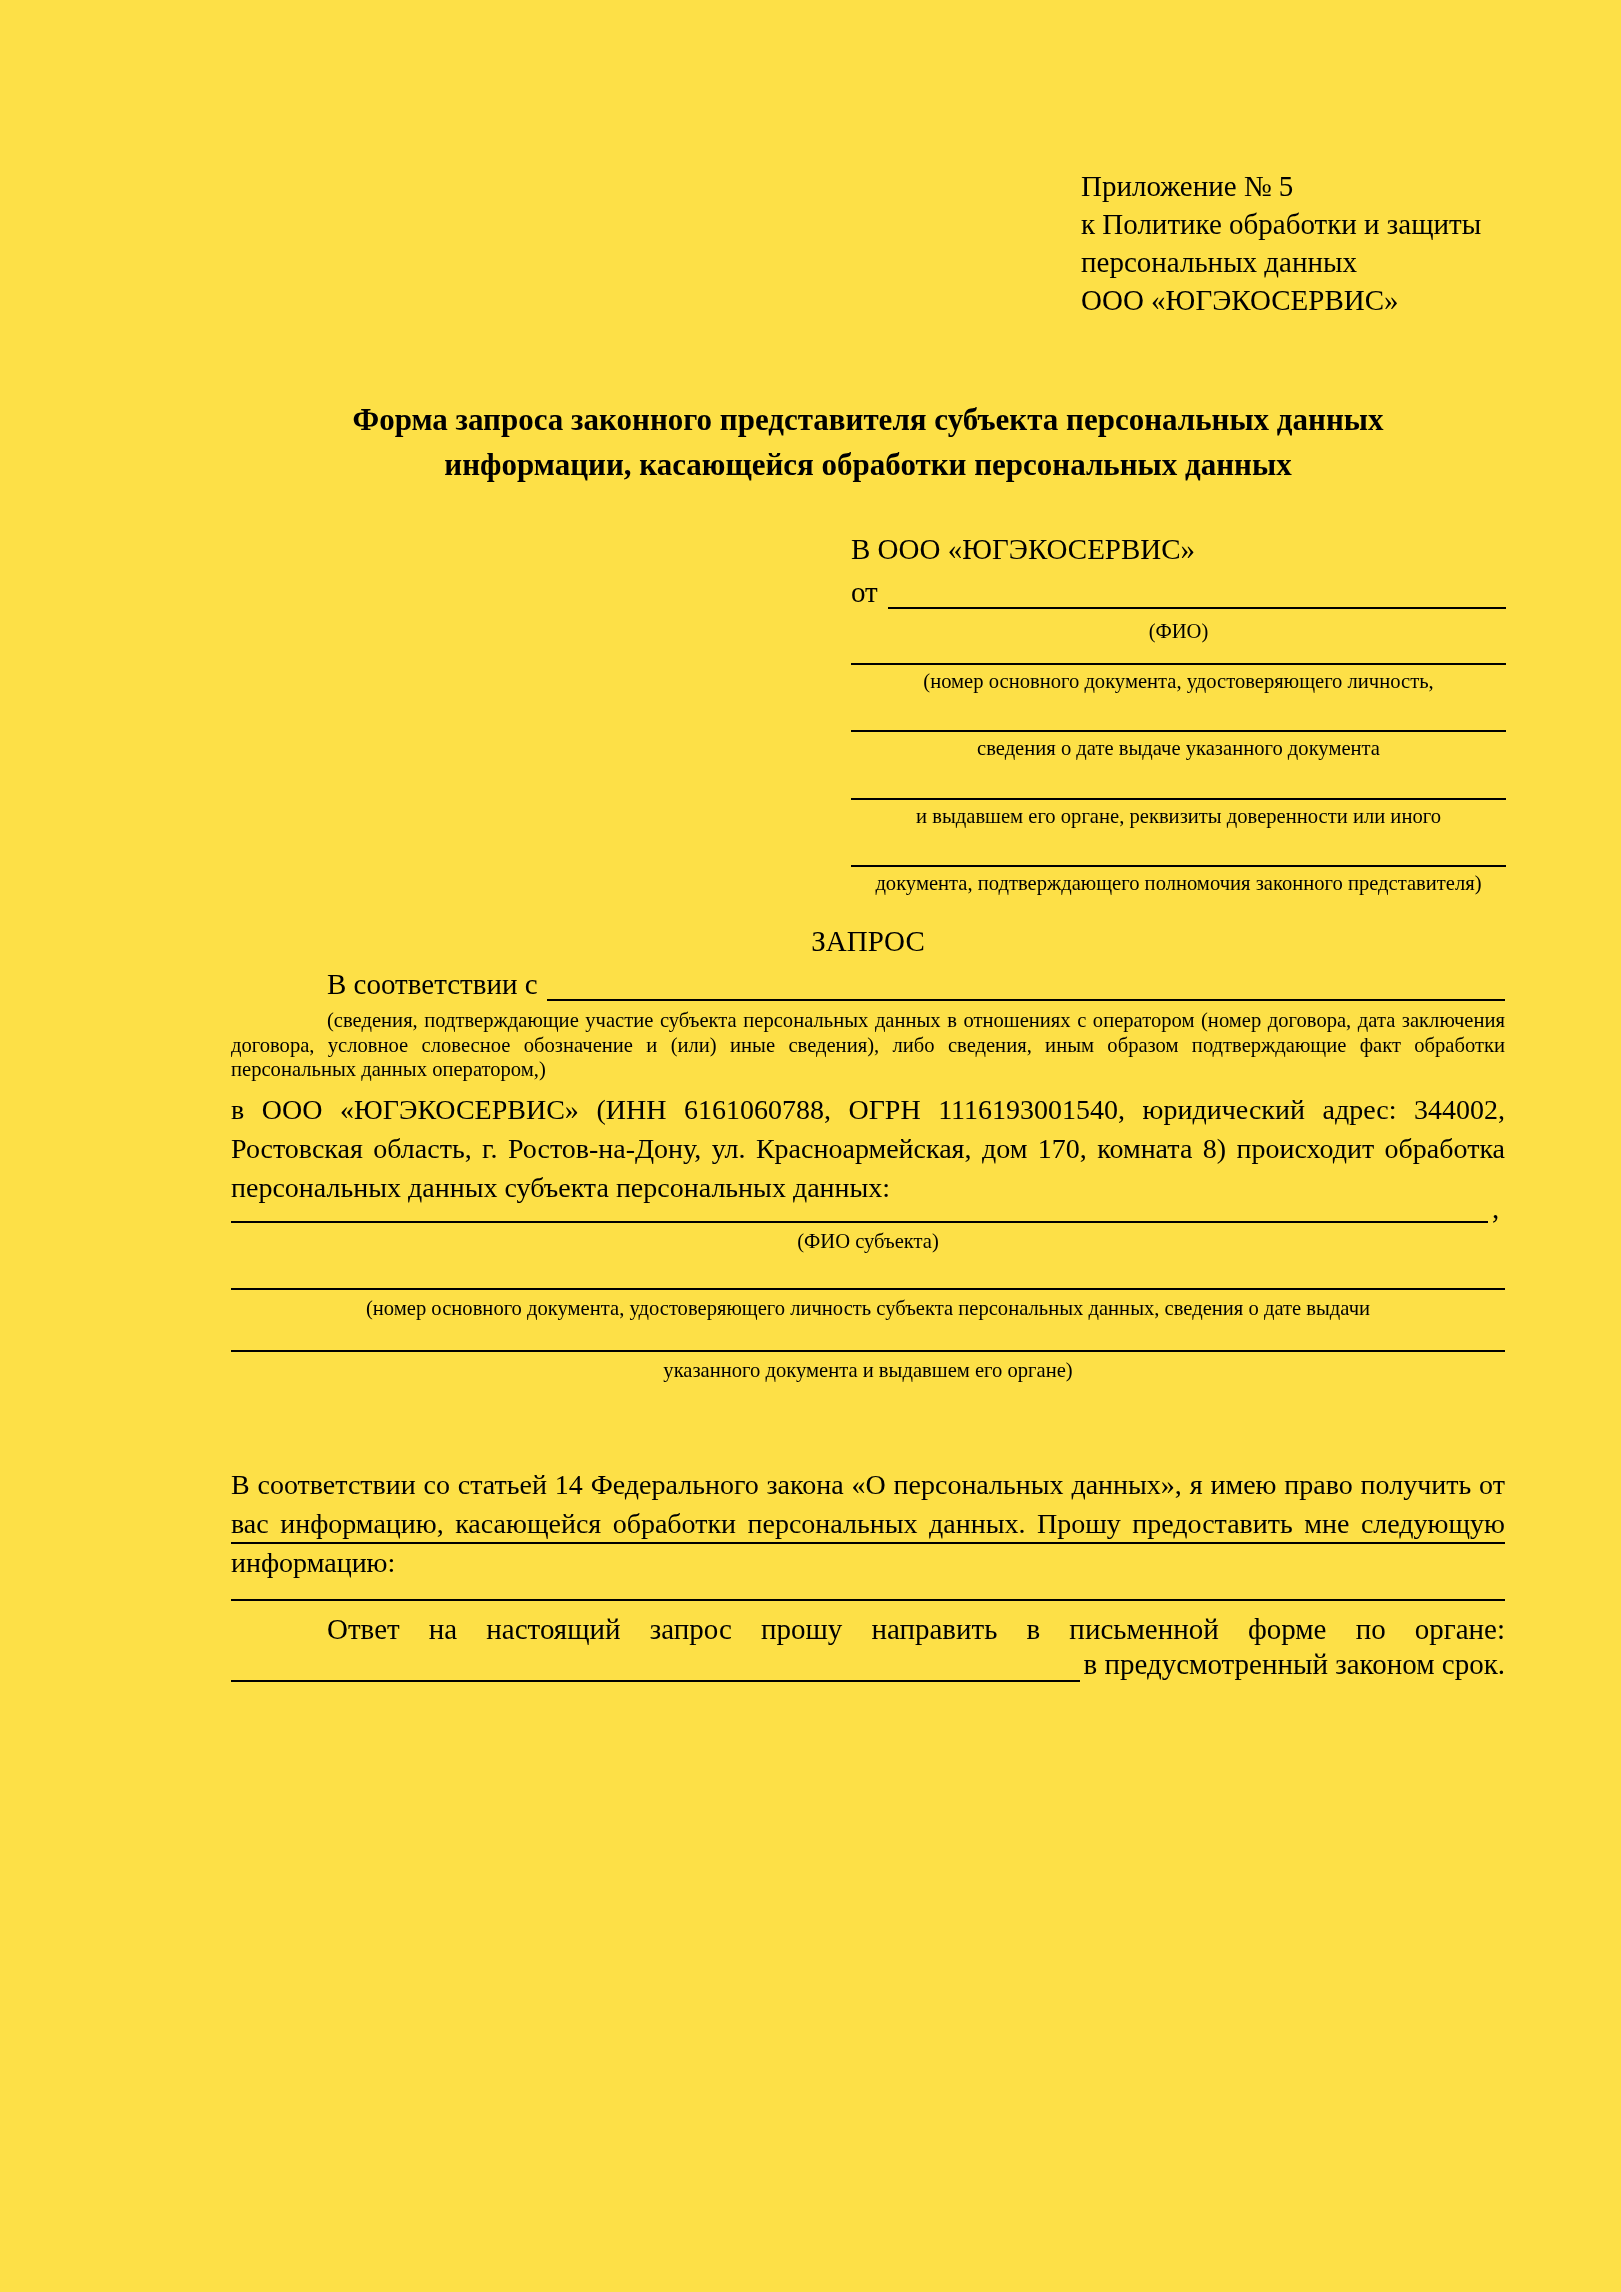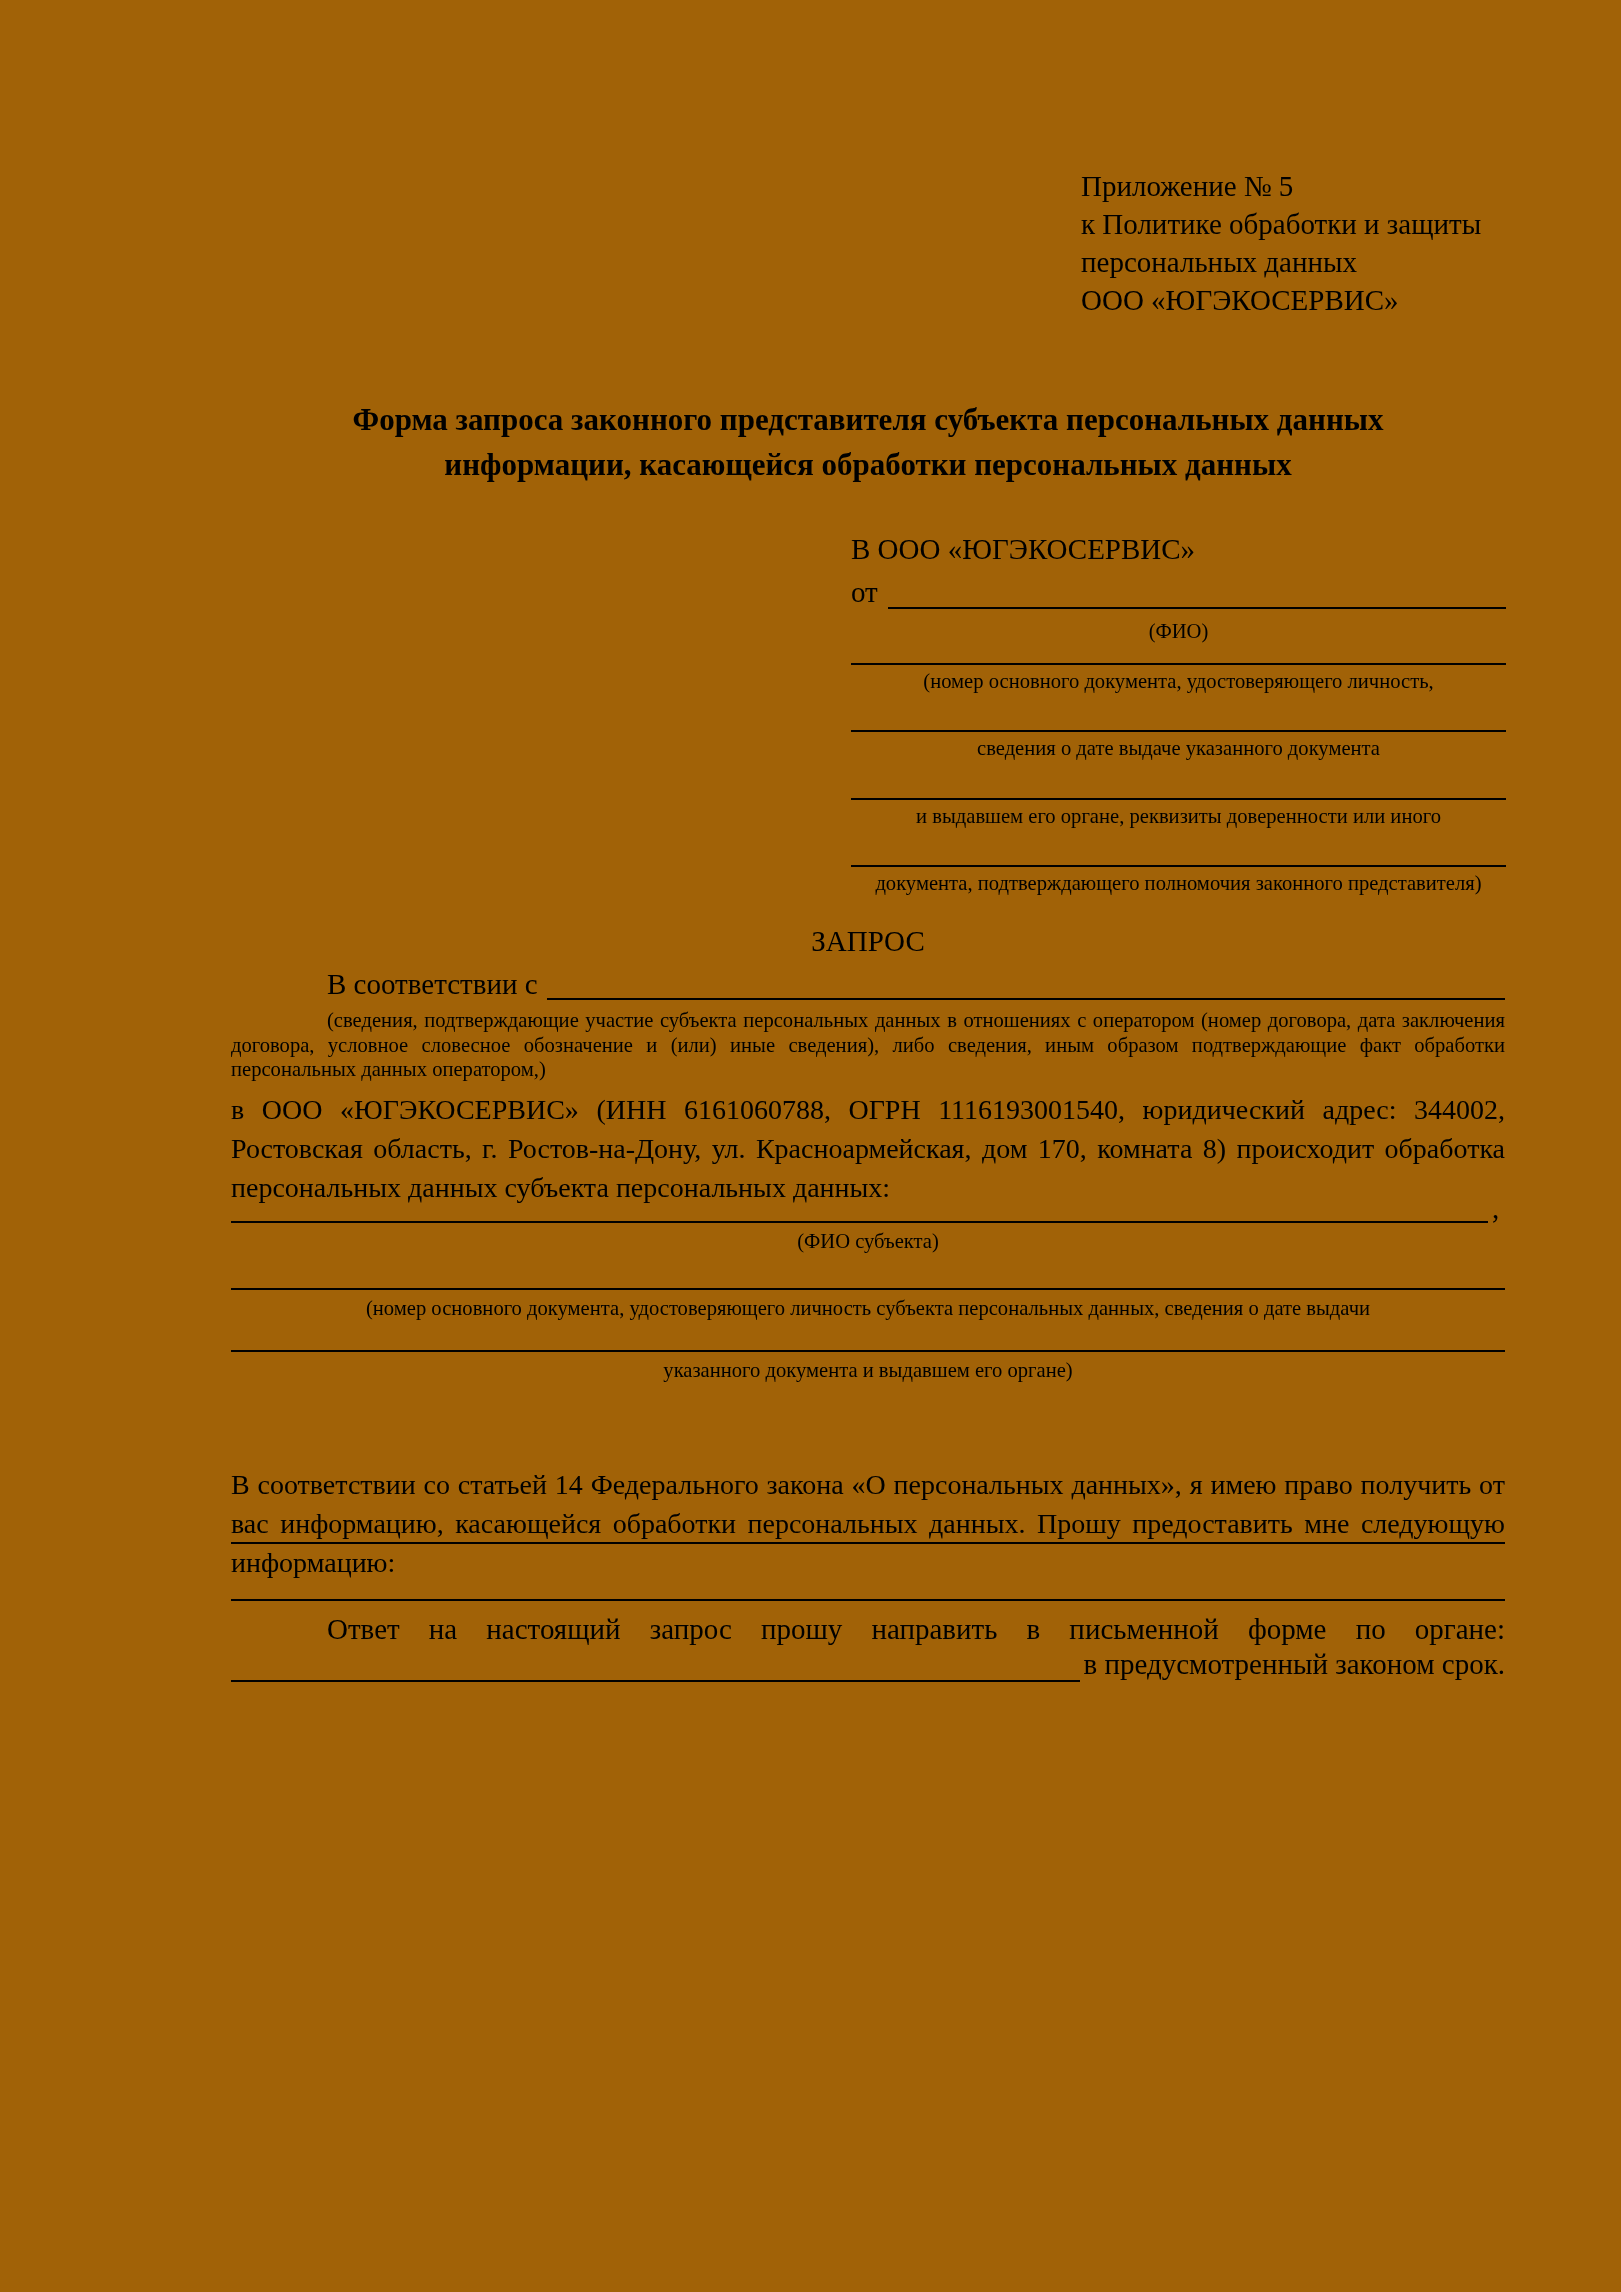--- a/index.html
+++ b/index.html
@@ -4,21 +4,21 @@
 <style>
   html, body {
     margin: 0;
     padding: 0;
     background: #ffffff;
   }
   .page {
     position: relative;
     width: 1621px;
     height: 2293px;
-    background: #a16207;
+    background: #fde047;
     color: #000000;
     font-family: "Liberation Serif", "DejaVu Serif", serif;
     overflow: hidden;
   }
   .abs { position: absolute; }
 
   
   .appendix {
     left: 1081px;
     top: 167px;
@@ -79,21 +79,21 @@
     top: 925px;
     width: 1274px;
     text-align: center;
     font-size: 29px;
   }
   .intro-row {
     left: 231px;
     top: 968px;
     width: 1274px;
     display: flex;
-    align-items: center;
+    align-items: flex-end;
     height: 33px;
     font-size: 29px;
     padding-left: 96px;
     box-sizing: border-box;
   }
   .intro-row .intro-label { line-height: 33px; white-space: nowrap; }
   .small-par {
     left: 231px;
     top: 1008px;
     width: 1274px;

